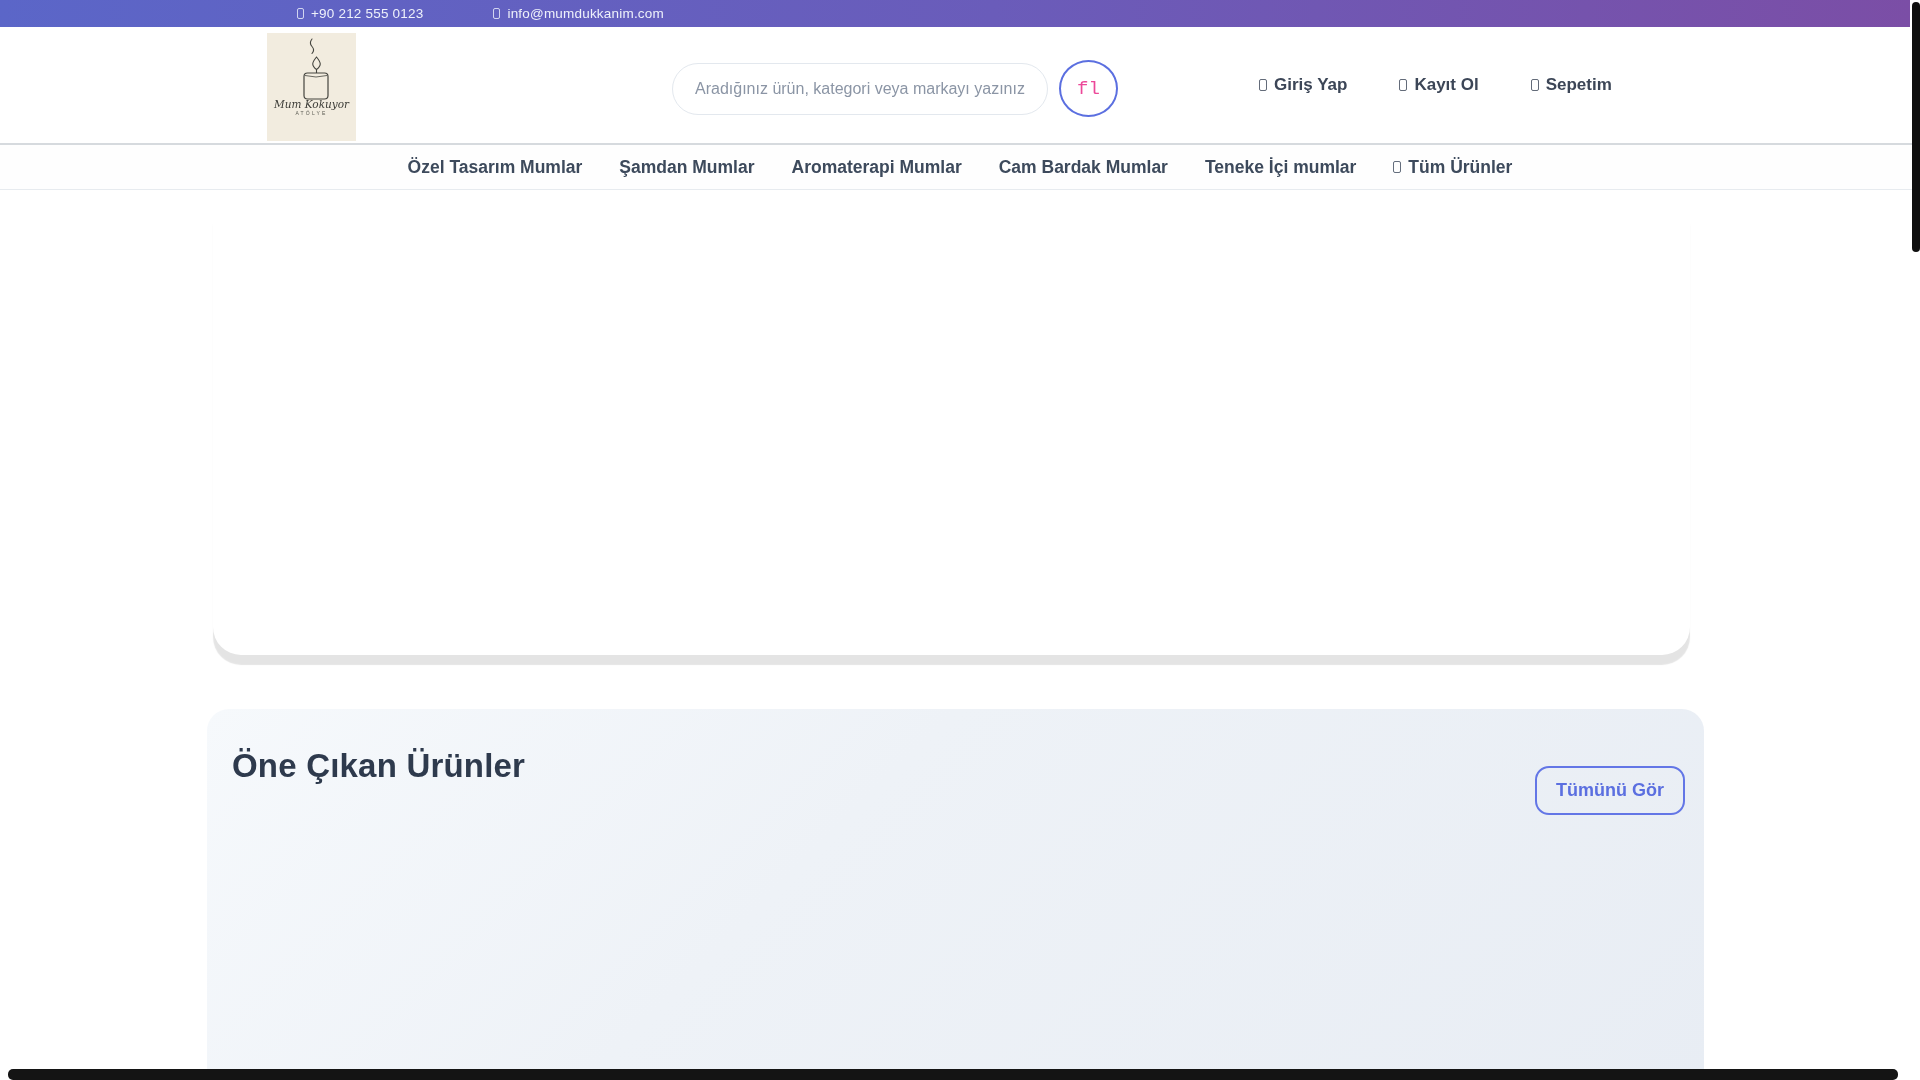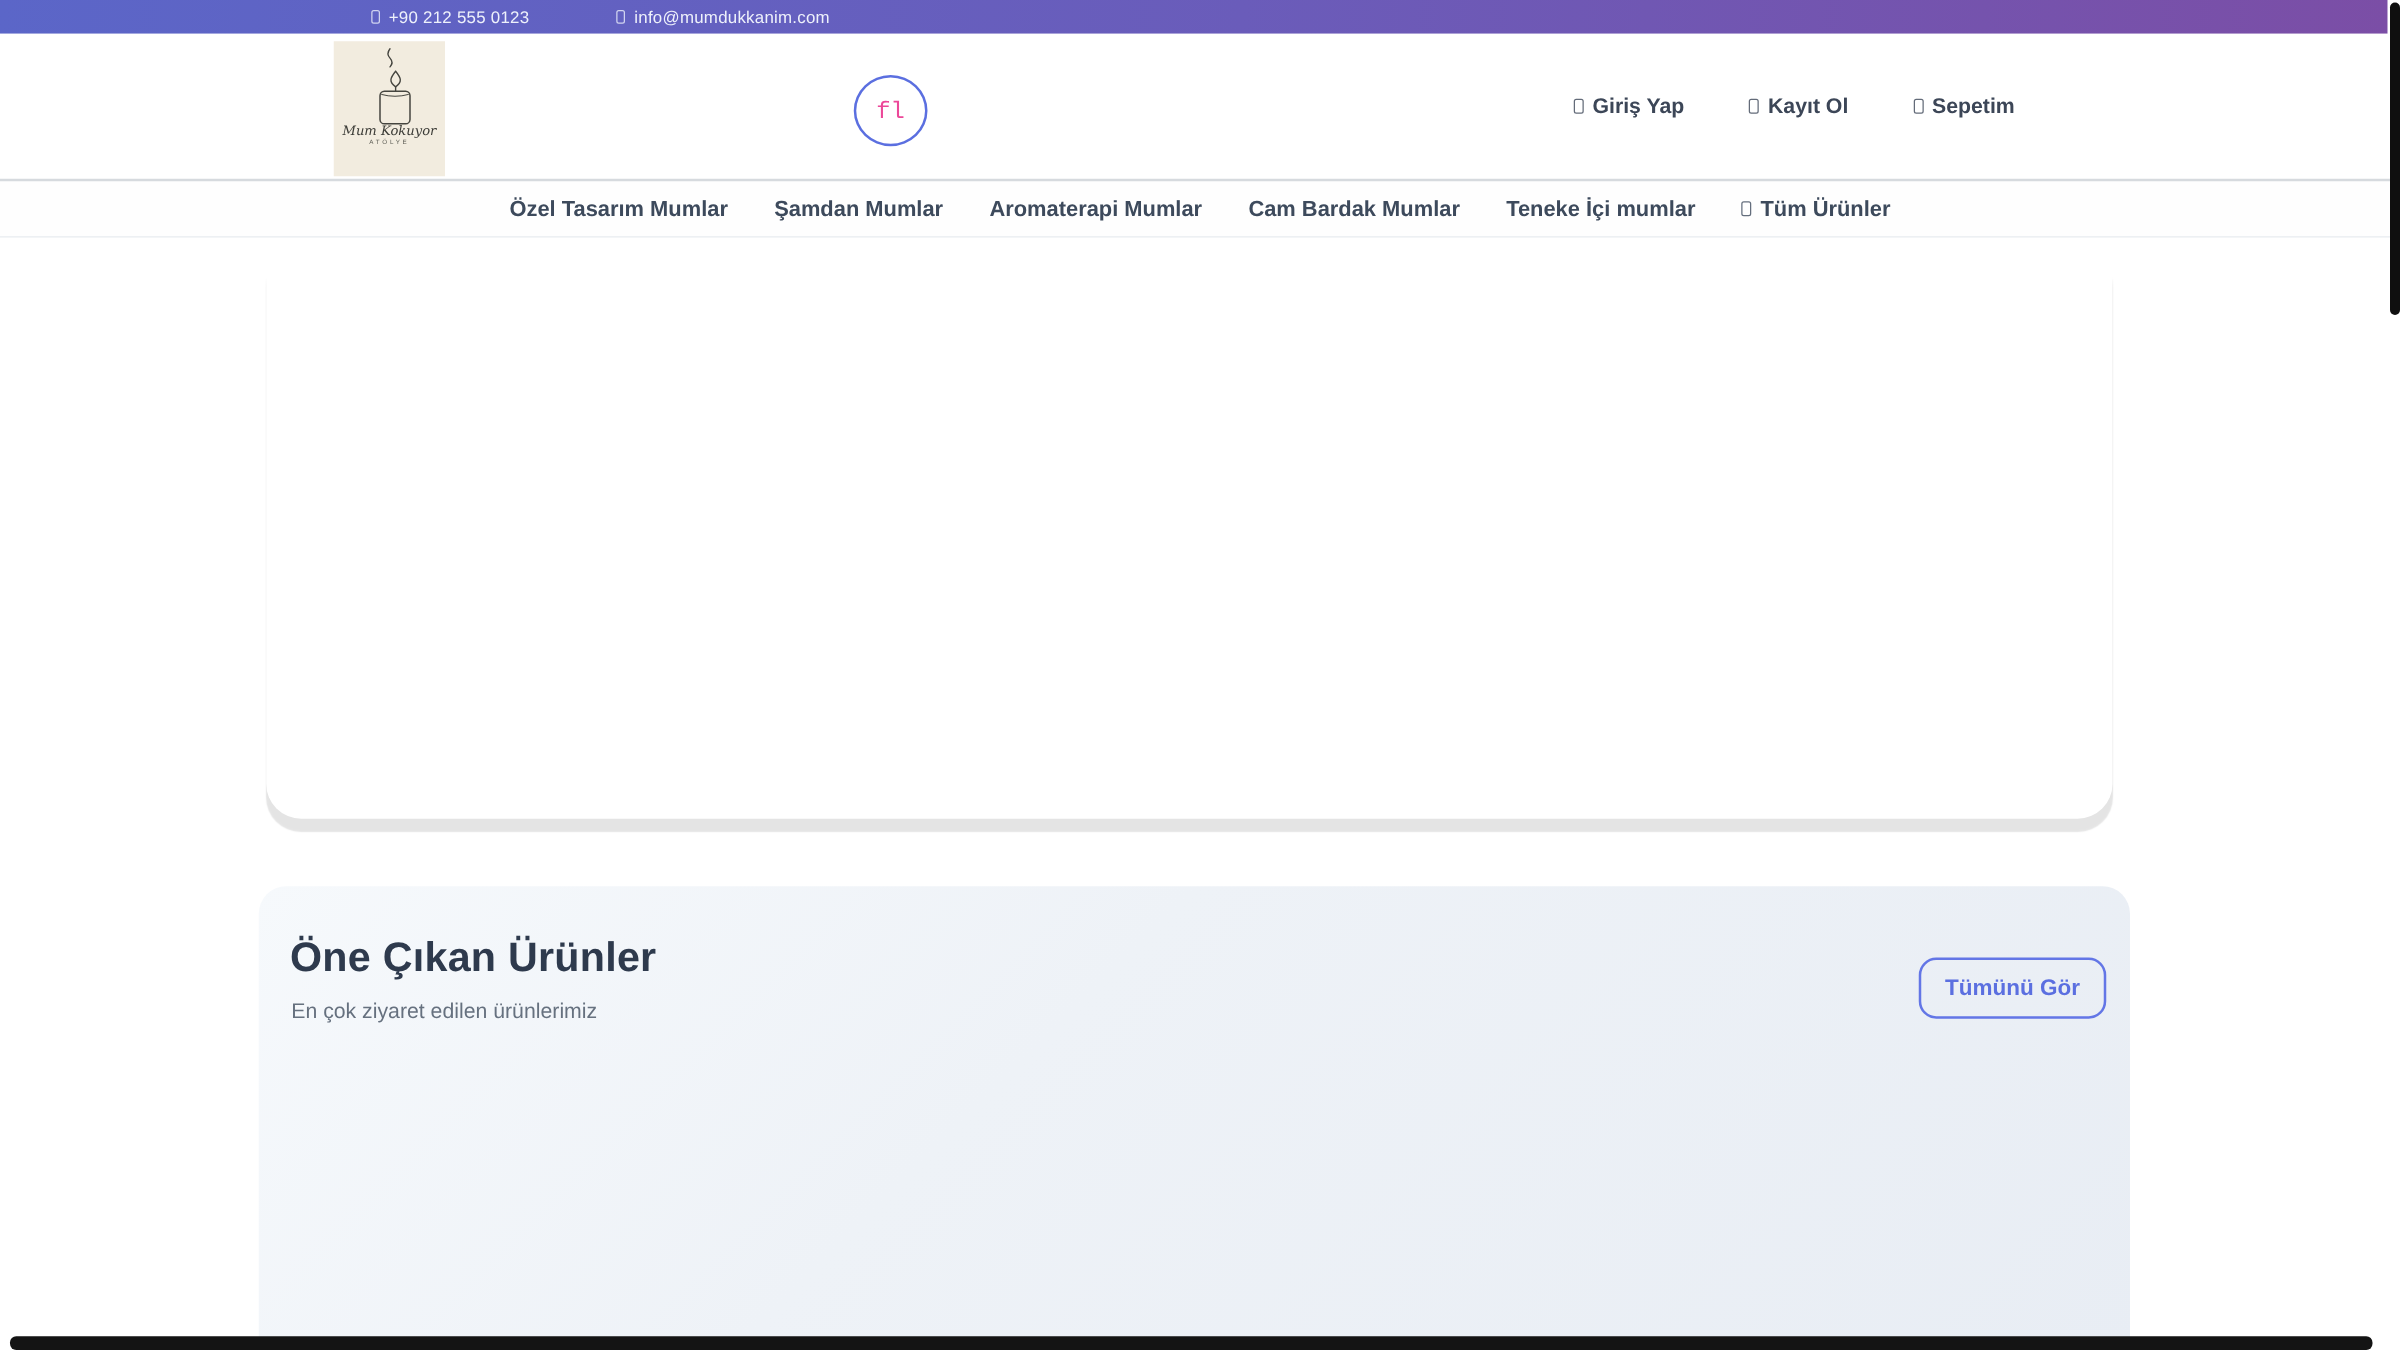--- a/index.html
+++ b/index.html
@@ -130,20 +130,21 @@
         <path d="M49.5 24 c4.5 5.5 5.5 8.5 0 12.5 c-5.5 -4 -4.5 -7 0 -12.5 Z" fill="none" stroke="#45453f" stroke-width="1.1"></path>
         <line x1="49.5" y1="36.5" x2="49.5" y2="40" stroke="#45453f" stroke-width="1.1"></line>
         <rect x="37" y="40" width="24" height="26" rx="3.5" fill="none" stroke="#45453f" stroke-width="1.2"></rect>
         <path d="M38 42.5 q11 3 22 0" fill="none" stroke="#45453f" stroke-width="0.8"></path>
         <text x="44.5" y="75" text-anchor="middle" font-family="DejaVu Serif, serif" font-style="italic" font-size="10.5" fill="#3c3c37">Mum Kokuyor</text>
         <text x="44.5" y="82" text-anchor="middle" font-family="Liberation Sans, sans-serif" font-size="5" letter-spacing="2.2" fill="#5a5a52">ATÖLYE</text>
       </svg>
     </div>
 
     <div class="search-wrap">
+      <input class="search-input" type="text" placeholder="Aradığınız ürün, kategori veya markayı yazınız" style="">
       <button class="search-btn">
         <span>fl</span>
       </button>
     </div>
 
     <div class="account">
       <span class="account-link">
         <span class="tofu"></span>
         <span>Giriş Yap</span>
       </span>
@@ -177,21 +178,20 @@
     <span class="nav-item">
       <span class="tofu"></span>
       <span>Tüm Ürünler</span>
     </span>
   </div>
 
   <div class="hero-card"></div>
 
   <div class="featured-card">
     <h2 class="featured-title">Öne Çıkan Ürünler</h2>
-    <p class="featured-subtitle">En çok ziyaret edilen ürünlerimiz</p>
     <button class="view-all-btn">Tümünü Gör</button>
   </div>
 
   <div class="bottom-bar"></div>
 
   <div class="scrollbar-thumb"></div>
 
 </div>
 
 </body></html>

